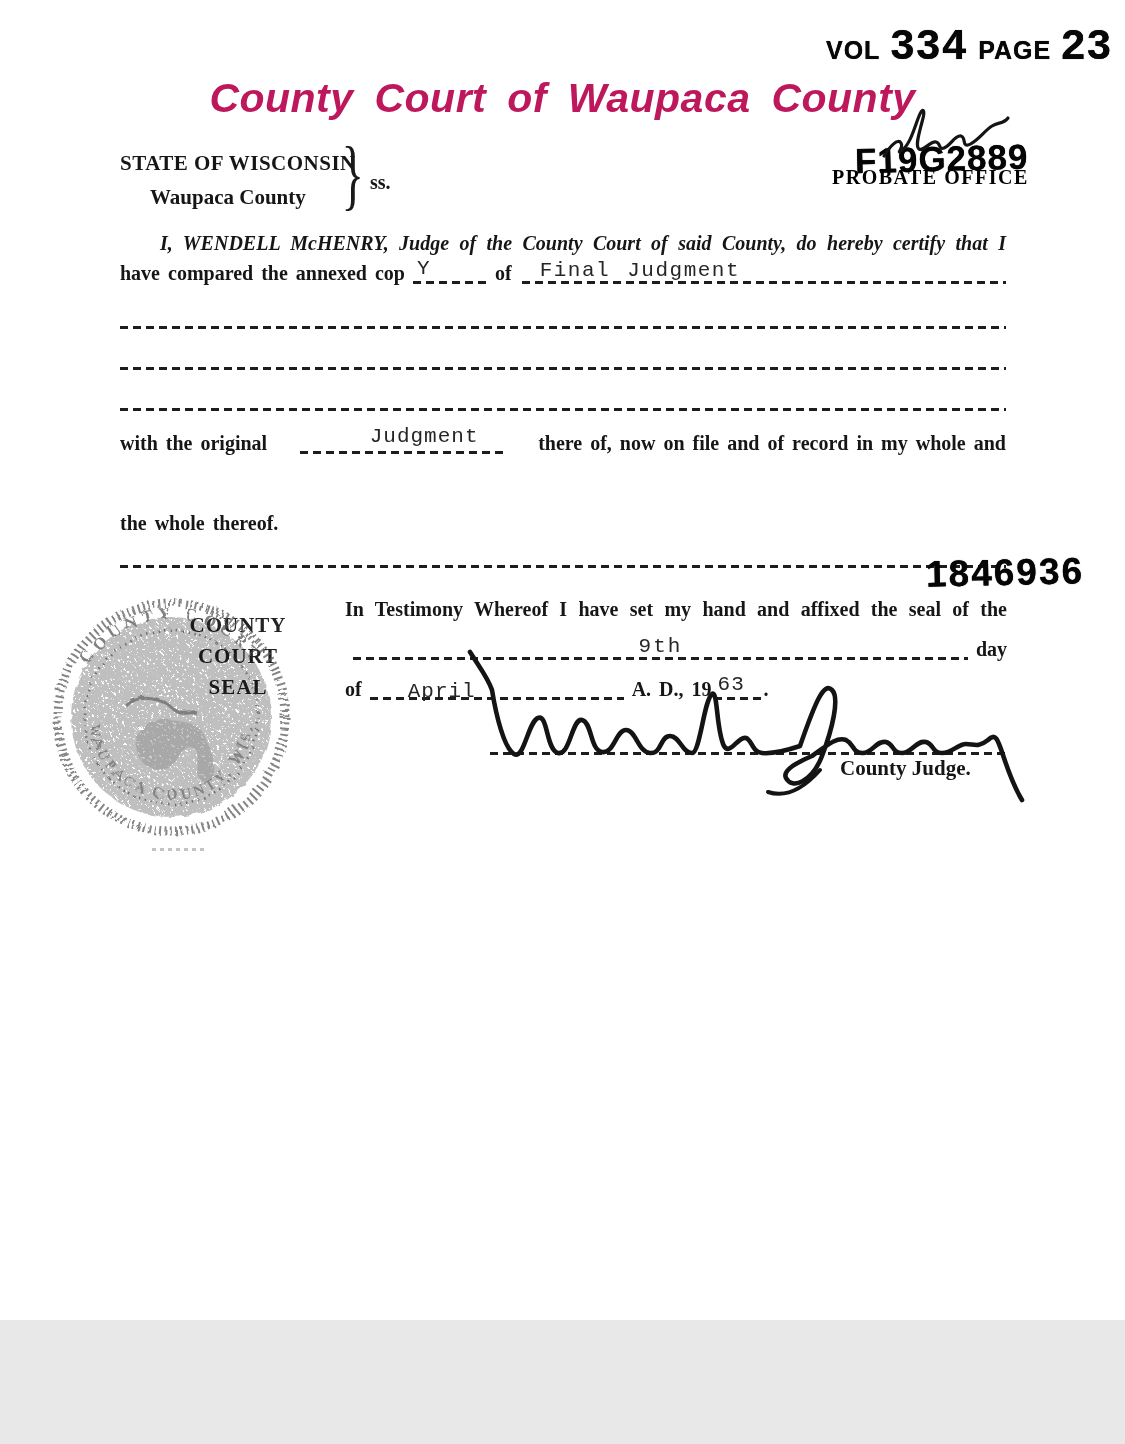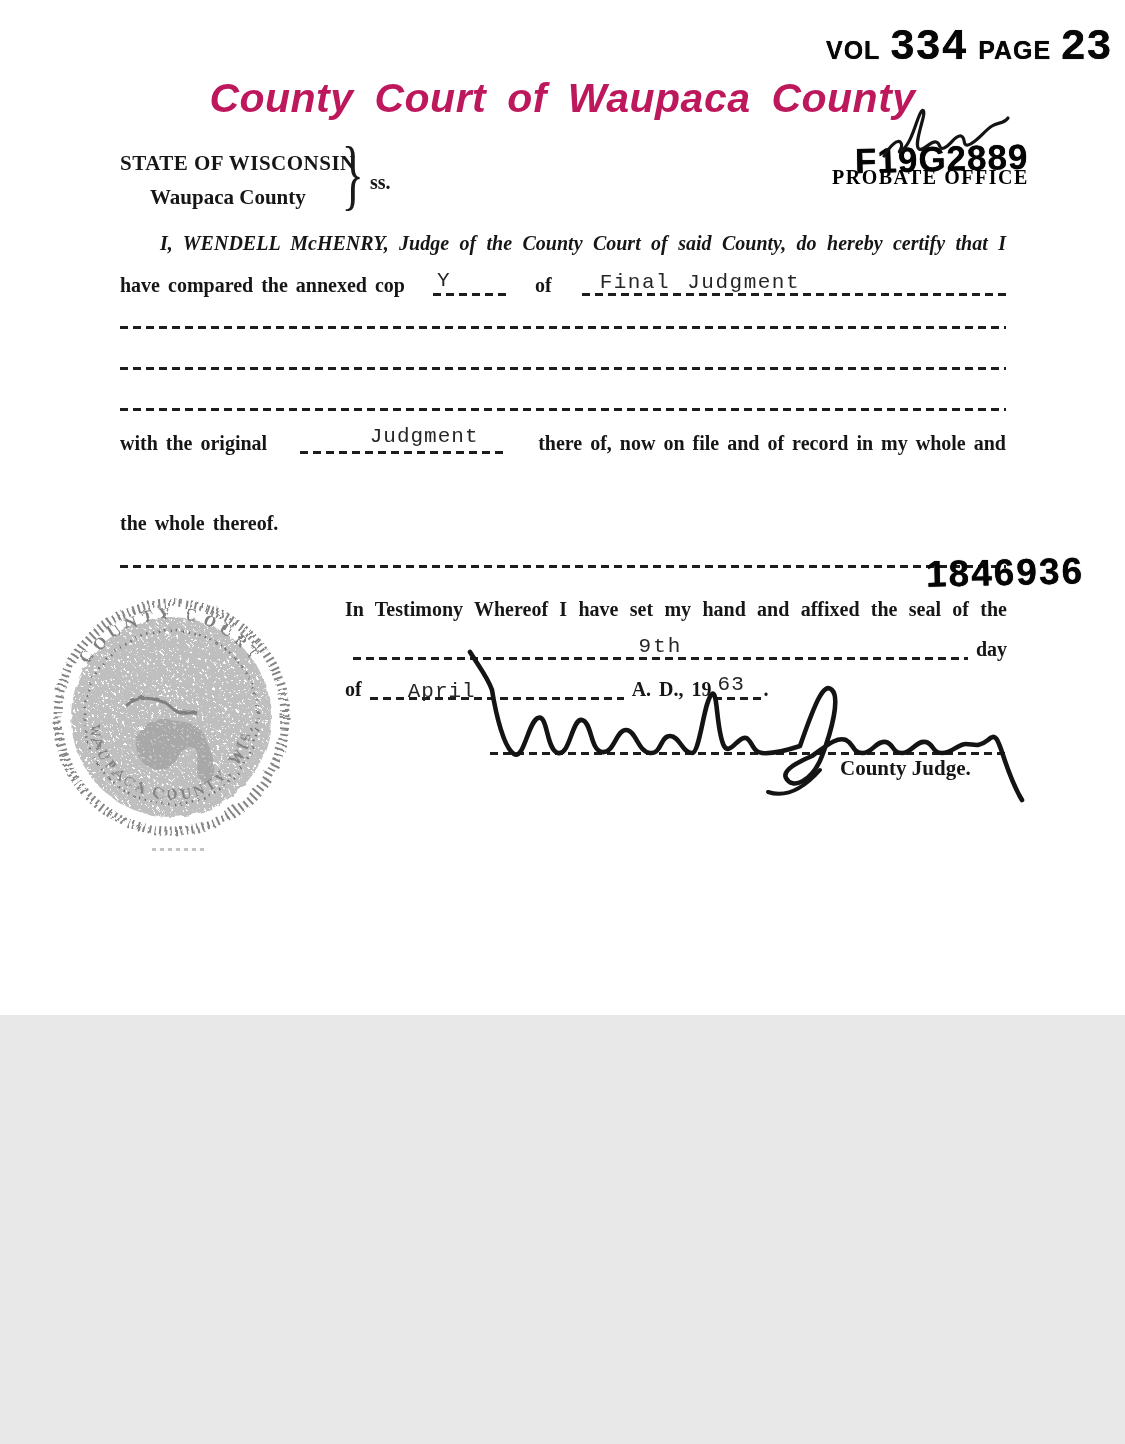--- a/index.html
+++ b/index.html
@@ -1,17 +1,17 @@
 <!DOCTYPE html>
 <html><head>
 <meta charset="utf-8">
 <style>
   html,body{margin:0;padding:0;background:#e8e8e8;}
   .page{
-    position:relative; width:1125px; height:1015px; background:#ffffff;
+    position:relative; width:1125px; height:1320px; background:#ffffff;
     font-family:"Liberation Serif", serif; color:#161616; overflow:hidden;
     margin:0 auto;
   }
   
   .serifline{font:700 20px/30px "Liberation Serif", serif; word-spacing:3px; color:#161616; white-space:nowrap;}
   .just{text-align:justify; text-align-last:justify; white-space:normal;}
   .t{white-space:pre;}
   .flexline{position:absolute; display:flex; align-items:flex-end;}
   
   .dashline{position:absolute; height:3px;
@@ -80,21 +80,21 @@
 
   <div class="juris">
     <div class="state">STATE OF WISCONSIN</div>
     <div class="county">Waupaca County</div>
     <div class="brace">}</div>
     <div class="ss">ss.</div>
   </div>
 
   <div class="serifline just" style="position:absolute; top:228px; left:120px; width:886px; padding-left:40px; box-sizing:border-box;font-style:italic;">I, WENDELL McHENRY, Judge of the County Court of said County, do hereby certify that I</div>
 
-  <div class="flexline serifline" style="top:270px; left:120px; width:886px;gap:20px;">
+  <div class="flexline serifline" style="top:258px; left:120px; width:886px;">
     <span class="t">have compared the annexed cop</span>
     <span class="blank" style="width:74px; margin:0 8px;">
       <i class="bdash"></i>
       <b class="fill hi">Y</b>
     </span>
     <span class="t">of</span>
     <span class="blank" style="flex:1; margin-left:10px;">
       <i class="bdash"></i>
       <b class="fill" style="left:18px; letter-spacing:1.5px;">Final Judgment</b>
     </span>
@@ -138,20 +138,25 @@
     <span class="blank" style="width:48px; margin:0 2px;">
       <i class="bdash"></i>
       <b class="fill hi">63</b>
     </span>
     <span class="t">.</span>
   </div>
 
   <div class="dashline" style="top:752px; left:490px; width:518px;"></div>
   <div class="cjudge">County Judge.</div>
 
+  <div class="sealprint">
+    <div>COUNTY</div>
+    <div>COURT</div>
+    <div>SEAL</div>
+  </div>
   <div class="smudge"></div>
 
   <svg class="overlay" viewBox="0 0 1125 1444">
     <defs>
       <filter id="rough" x="-10%" y="-10%" width="120%" height="120%">
         <feTurbulence type="turbulence" baseFrequency="0.06" numOctaves="2" seed="3" result="t"></feTurbulence>
         <feDisplacementMap in="SourceGraphic" in2="t" scale="5"></feDisplacementMap>
       </filter>
       <filter id="speck" x="-20%" y="-20%" width="140%" height="140%">
         <feTurbulence type="fractalNoise" baseFrequency="0.4" numOctaves="3" seed="7" result="n"></feTurbulence>

